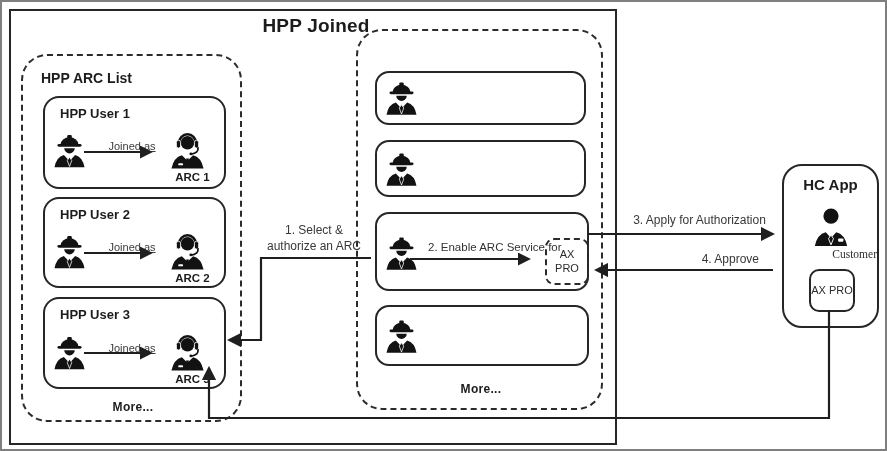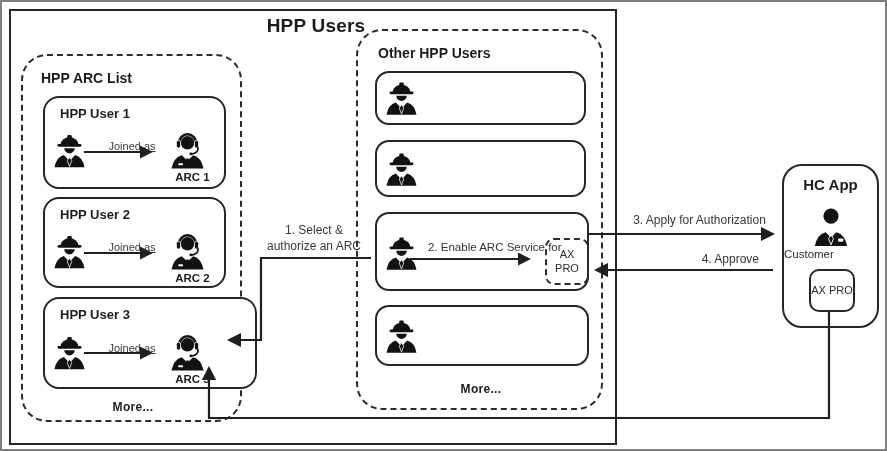--- a/index.html
+++ b/index.html
@@ -15,21 +15,21 @@
   .card-title{position:absolute;left:15px;top:8px;font-size:13px;font-weight:bold;}
   .joined-label{position:absolute;font-size:11px;color:#3c3c3c;text-align:center;text-decoration:underline;}
   .arc-label{position:absolute;font-size:11.5px;font-weight:bold;text-align:center;}
   .more{position:absolute;font-size:12px;font-weight:bold;text-align:center;letter-spacing:.3px;}
   .obox{position:absolute;background:#fff;border:2px solid #262626;border-radius:14px;box-sizing:border-box;}
   .axpro-dashed{position:absolute;border:2px dashed #2b2b2b;border-radius:9px;box-sizing:border-box;display:flex;align-items:center;justify-content:center;text-align:center;font-size:11px;color:#2b2b2b;line-height:1.25;}
   .enable-label{position:absolute;font-size:11.5px;color:#333;}
   
   .hc-app{position:absolute;left:780px;top:162px;width:97px;height:164px;border:2px solid #262626;border-radius:20px;box-sizing:border-box;background:#fff;}
   .hc-title{position:absolute;left:0;top:10px;width:100%;text-align:center;font-size:15px;font-weight:bold;}
-  .customer-label{position:absolute;left:0;top:82px;width:100%;text-align:left;font-size:11.5px;color:#2e2e2e;}
+  .customer-label{position:absolute;left:0;top:82px;width:100%;text-align:right;font-size:11.5px;color:#2e2e2e;font-family:Liberation Serif, serif;}
   .axpro-solid{position:absolute;left:25px;top:103px;width:46px;height:43px;border:2px solid #262626;border-radius:10px;box-sizing:border-box;display:flex;align-items:center;justify-content:center;text-align:center;font-size:11px;color:#2b2b2b;line-height:1.25;}
   
   .flow-label{position:absolute;font-size:12px;color:#383838;z-index:5;line-height:1.3;}
   .fl-1{left:262px;top:221px;width:100px;text-align:center;}
   .fl-3{left:610px;top:211px;width:175px;text-align:center;}
   .fl-4{left:607px;top:250px;width:150px;text-align:right;}
   .fl-5{left:558px;top:397px;width:268px;text-align:right;}
   .overlay{position:absolute;left:0;top:0;width:883px;height:447px;z-index:4;pointer-events:none;}
   .icon{position:absolute;}
   .icon svg{display:block;width:100%;height:100%;}
@@ -66,21 +66,21 @@
       <path d="M15 26 L20 32 L25 26 L20 28.5 Z" fill="#ffffff"></path>
       <path d="M20 29.5 l2.6 3.8 -2.6 6.5 -2.6 -6.5 z" fill="#121212" stroke="#ffffff" stroke-width="1"></path>
       <rect x="27.5" y="33" width="5.5" height="3.6" rx="1" fill="#ffffff"></rect>
     </g>
   </defs>
 </svg>
 
 <div class="stage">
 
   <div class="portal">
-    <div class="portal-title">HPP Users</div>
+    <div class="portal-title">HPP Joined</div>
 
     <div class="dashed-group arc-list">
       <div class="group-title" style="left:18px;top:14px;">HPP ARC List</div>
 
       <div class="card" style="left:20px;top:40px;width:183px;height:93px;">
         <div class="card-title">HPP User 1</div>
         <div class="icon" style="left:8px;top:35px;width:33px;height:37px;">
             <svg viewBox="0 0 44 48">
               <use href="#worker"></use>
             </svg>
@@ -103,41 +103,40 @@
           </div>
         <div class="joined-label" style="left:48px;top:42px;width:78px;">Joined as</div>
         <div class="icon" style="left:124px;top:32px;width:37px;height:40px;">
             <svg viewBox="0 0 46 48">
               <use href="#headsetAgent"></use>
             </svg>
           </div>
         <div class="arc-label" style="left:125px;top:73px;width:45px;">ARC 2</div>
       </div>
 
-      <div class="card" style="left:20px;top:241px;width:214px;height:92px;">
+      <div class="card" style="left:20px;top:241px;width:183px;height:92px;">
         <div class="card-title">HPP User 3</div>
         <div class="icon" style="left:8px;top:36px;width:33px;height:37px;">
             <svg viewBox="0 0 44 48">
               <use href="#worker"></use>
             </svg>
           </div>
         <div class="joined-label" style="left:48px;top:43px;width:78px;">Joined as</div>
         <div class="icon" style="left:124px;top:33px;width:37px;height:40px;">
             <svg viewBox="0 0 46 48">
               <use href="#headsetAgent"></use>
             </svg>
           </div>
         <div class="arc-label" style="left:125px;top:74px;width:45px;">ARC 5</div>
       </div>
 
       <div class="more" style="left:70px;top:344px;width:80px;">More...</div>
     </div>
 
     <div class="dashed-group other-users">
-      <div class="group-title" style="left:20px;top:14px;">Other HPP Users</div>
 
       <div class="obox" style="left:17px;top:40px;width:211px;height:54px;">
         <div class="icon" style="left:8px;top:7px;width:33px;height:38px;">
             <svg viewBox="0 0 44 48">
               <use href="#worker"></use>
             </svg>
           </div>
       </div>
 
       <div class="obox" style="left:17px;top:109px;width:211px;height:57px;">

